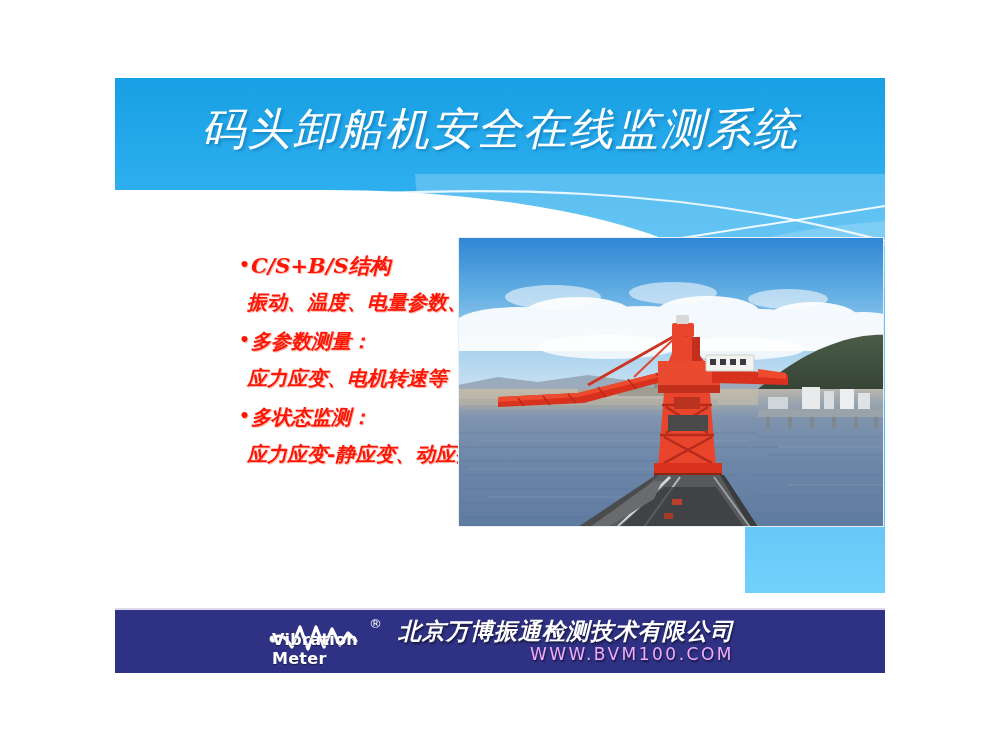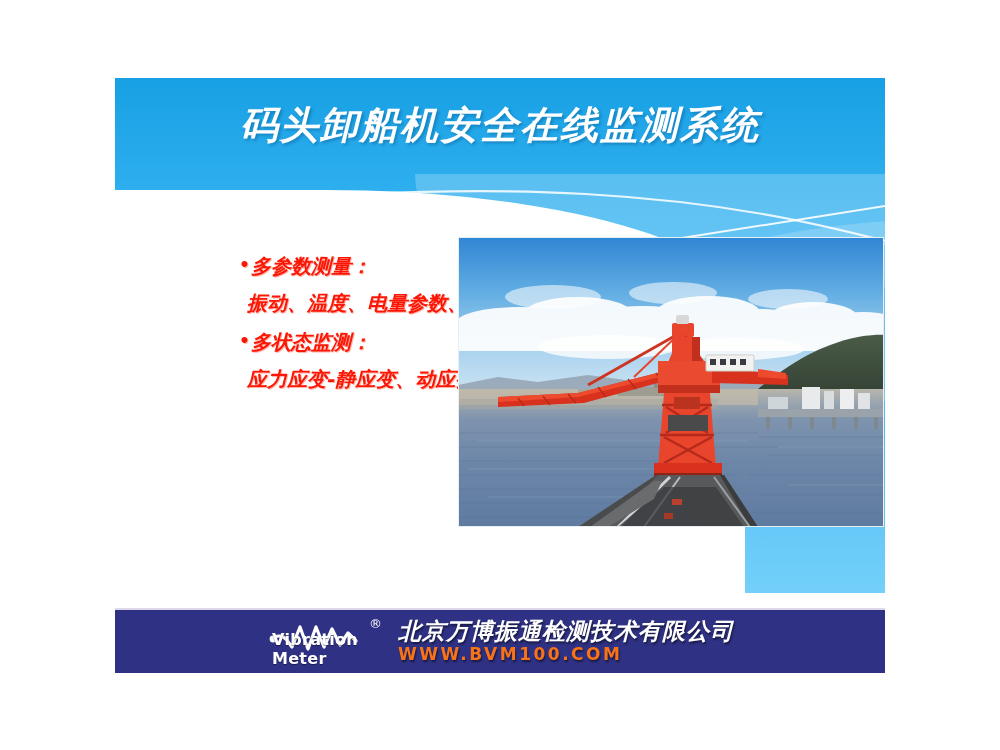--- a/index.html
+++ b/index.html
@@ -96,22 +96,22 @@
 
   
   .title {
     position: absolute;
     left: 0;
     top: 22px;
     width: 770px;
     text-align: center;
     color: #ffffff;
     font-family: "DejaVu Serif", "Liberation Serif", serif;
-    font-weight: bold;
-    font-size: 38px;
+    font-weight: normal;
+    font-size: 44px;
     letter-spacing: 2px;
     font-style: italic;
     text-shadow: 2px 2px 3px rgba(0,70,120,0.35);
     white-space: nowrap;
   }
 
   
   .bullets {
     position: absolute;
     left: 124px;
@@ -185,37 +185,37 @@
     color: #ffffff;
     font-size: 16px;
     font-weight: bold;
     font-family: "DejaVu Sans", "Liberation Sans", sans-serif;
     letter-spacing: 0.3px;
     text-shadow: 0 1px 1px rgba(0,0,0,0.45);
   }
   .footer-texts {
     display: flex;
     flex-direction: column;
-    align-items: flex-start;
+    align-items: flex-end;
     line-height: 1.05;
   }
   .company {
     color: #ffffff;
     font-family: "DejaVu Serif", "Liberation Serif", serif;
     font-weight: bold;
     font-style: italic;
     font-size: 23px;
     letter-spacing: 1px;
     text-shadow: 1px 2px 2px rgba(0,0,0,0.5);
     white-space: nowrap;
   }
   .website {
-    color: #f97316;
+    color: #f0abfc;
     font-family: "DejaVu Sans", "Liberation Sans", sans-serif;
-    font-weight: bold;
+    font-weight: normal;
     font-size: 17px;
     letter-spacing: 2.5px;
     margin-top: 3px;
     text-shadow: 1px 2px 2px rgba(0,0,0,0.5);
   }
 </style>
 </head>
 <body>
 
 <div id="slide">
@@ -232,22 +232,24 @@
       <path d="M 250,210 C 380,190 520,168 770,128" fill="none" stroke="rgba(255,255,255,0.9)" stroke-width="2"></path>
       <path d="M 420,205 C 540,196 660,182 770,166" fill="none" stroke="rgba(255,255,255,0.55)" stroke-width="1.6"></path>
     </svg>
 
     <div class="swoosh"></div>
     <div class="swoosh-fill"></div>
 
     <div class="title">码头卸船机安全在线监测系统</div>
 
     <div class="bullets">
+      <div class="bline latin"><span class="dot">•</span><span>C/S+B/S结构</span></div>
+      <div class="bline indent"><span>振动、温度、电量参数、</span></div>
       <div class="bline"><span class="dot">•</span><span>多参数测量：</span></div>
-      <div class="bline indent"><span>振动、温度、电量参数、</span></div>
+      <div class="bline indent"><span>应力应变、电机转速等</span></div>
       <div class="bline"><span class="dot">•</span><span>多状态监测：</span></div>
       <div class="bline indent"><span>应力应变-静应变、动应变。</span></div>
     </div>
 
     <div class="photo" style="left:343px; top:159px;">
       <svg width="426" height="290" viewBox="0 0 426 290">
         <defs>
           <linearGradient id="sky" x1="0" y1="0" x2="0" y2="1">
             <stop offset="0%" stop-color="#2f86d4"></stop>
             <stop offset="35%" stop-color="#63aee3"></stop>

